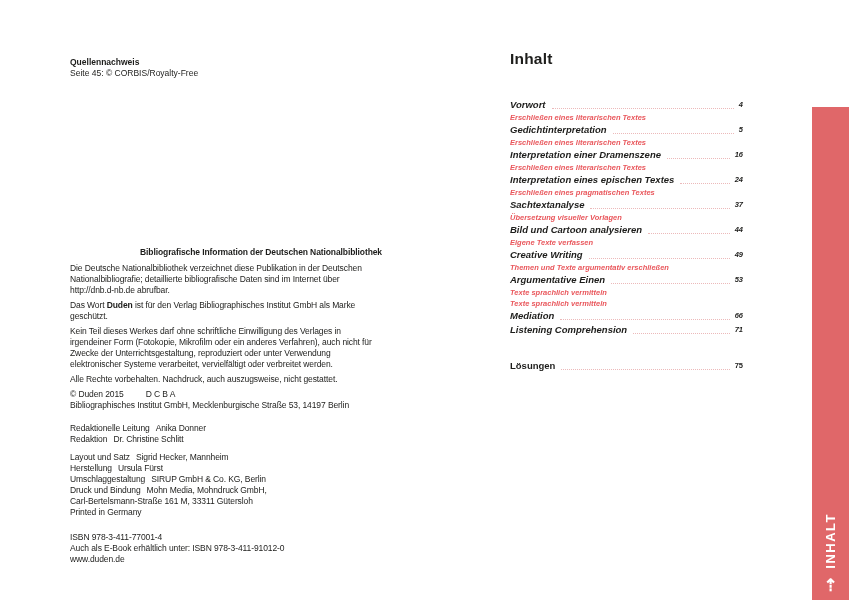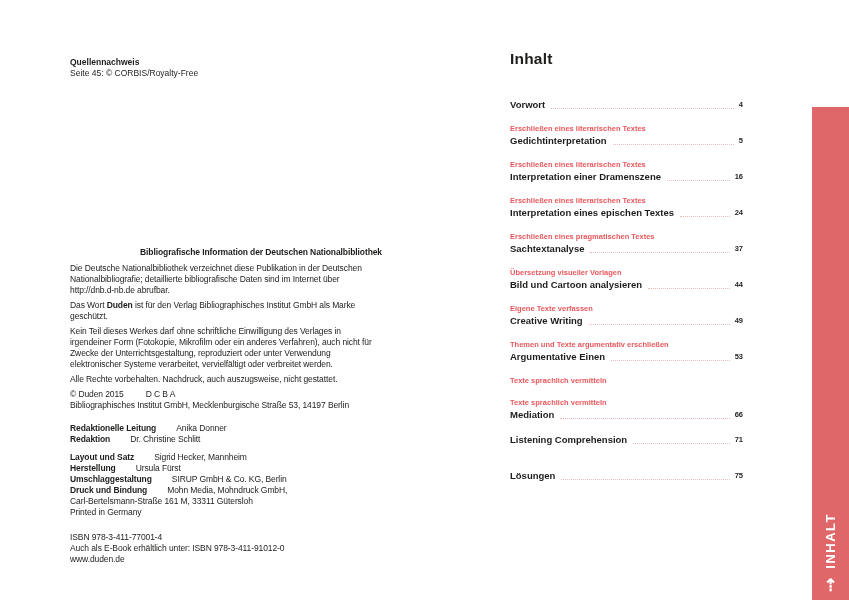--- a/index.html
+++ b/index.html
@@ -11,33 +11,33 @@
     -webkit-font-smoothing:antialiased;
   }
   
   .credits{position:absolute;left:70px;top:57px;font-size:8.5px;line-height:11px;width:300px;}
   .credits .hd{font-weight:bold;}
   .imprint{position:absolute;left:70px;top:247px;width:312px;font-size:8.5px;line-height:11px;letter-spacing:-0.1px;}
   .imprint p{margin:0 0 4px 0;}
   .imprint .hd{font-weight:bold;margin-bottom:5px;text-align:right;}
   .copyblock{margin:0 0 12px 0;}
   .copyblock .edition{display:inline-block;margin-left:22px;}
-  .kv-row .lbl{font-weight:bold;margin-right:20px;}
+  .kv-row .lbl{font-weight:normal;margin-right:6px;}
   .kv-row .lbl:empty{margin-right:0;}
   #staff-rows{margin-bottom:7px;}
   #production-rows{margin-bottom:14px;}
   
   .toc{position:absolute;left:510px;top:50px;width:233px;}
   .toc-title{font-size:15.5px;font-weight:bold;line-height:18px;margin:0;letter-spacing:0.2px;}
   .toc-row{display:flex;align-items:flex-end;}
   .row-title{font-weight:bold;font-size:9.5px;line-height:12px;white-space:nowrap;}
   .leader{flex:1;border-bottom:1.3px dotted #ecb9ba;margin:0 5px 2.5px 6px;min-width:10px;}
   .pg{font-weight:bold;font-size:7.5px;line-height:11px;padding-bottom:1px;}
-  .front-row{margin-top:31px;}
-  .entry{margin-top:13px;}
+  .front-row{margin-top:31px;font-style:italic;}
+  .entry{margin-top:2px;font-style:italic;}
   .entry .cat{color:#e9575c;font-weight:bold;font-size:7.5px;line-height:9px;margin-bottom:2px;}
   .back-row{margin-top:24px;}
   
   .tab{
     position:absolute;right:0;top:107px;width:37px;height:493px;
     background:#e06769;box-sizing:border-box;
     display:flex;flex-direction:column;align-items:center;justify-content:flex-end;
     padding-bottom:6px;
   }
   .tab-label{

